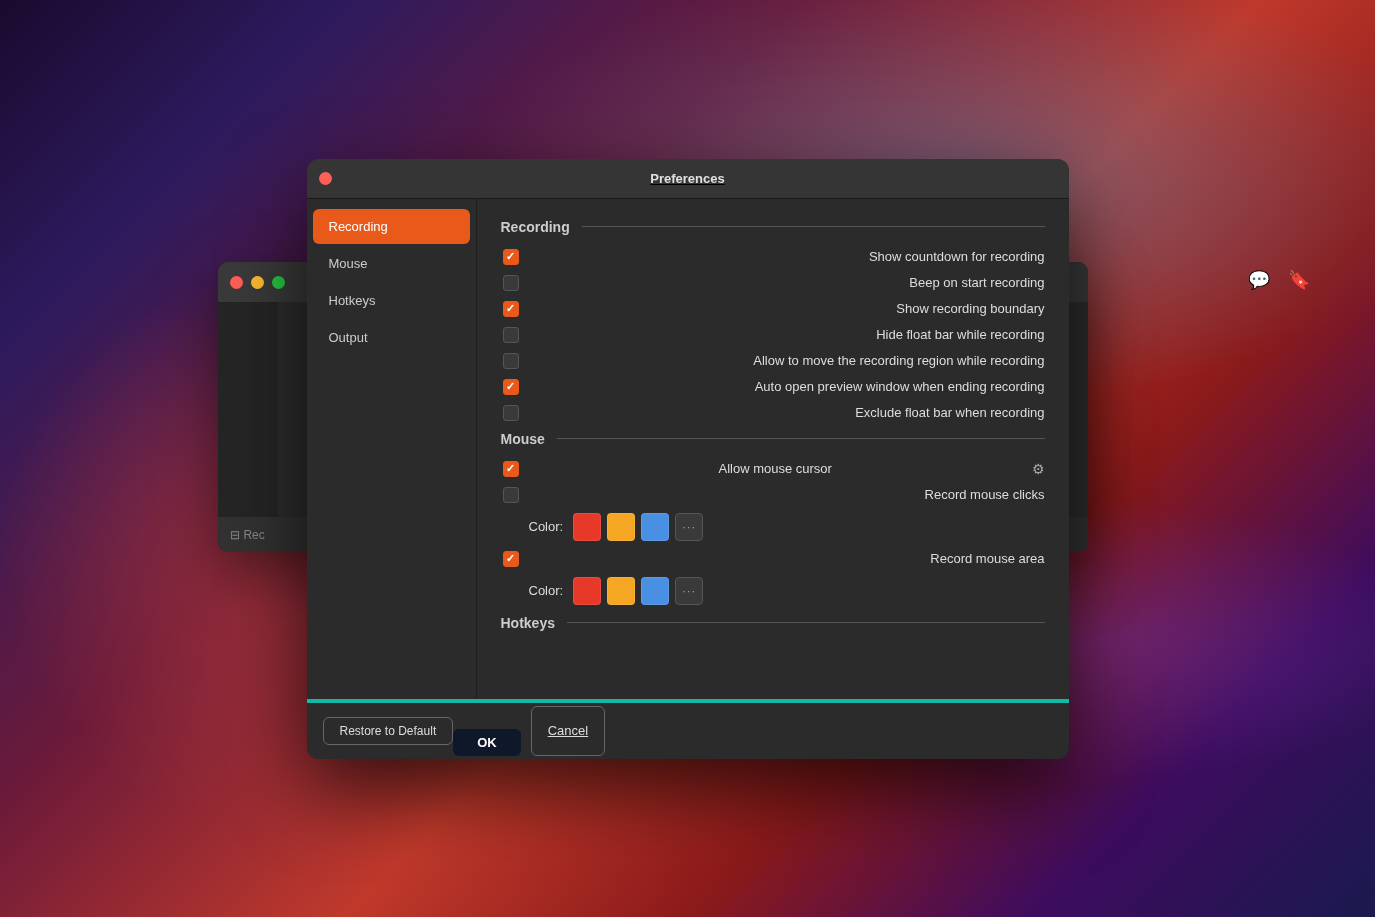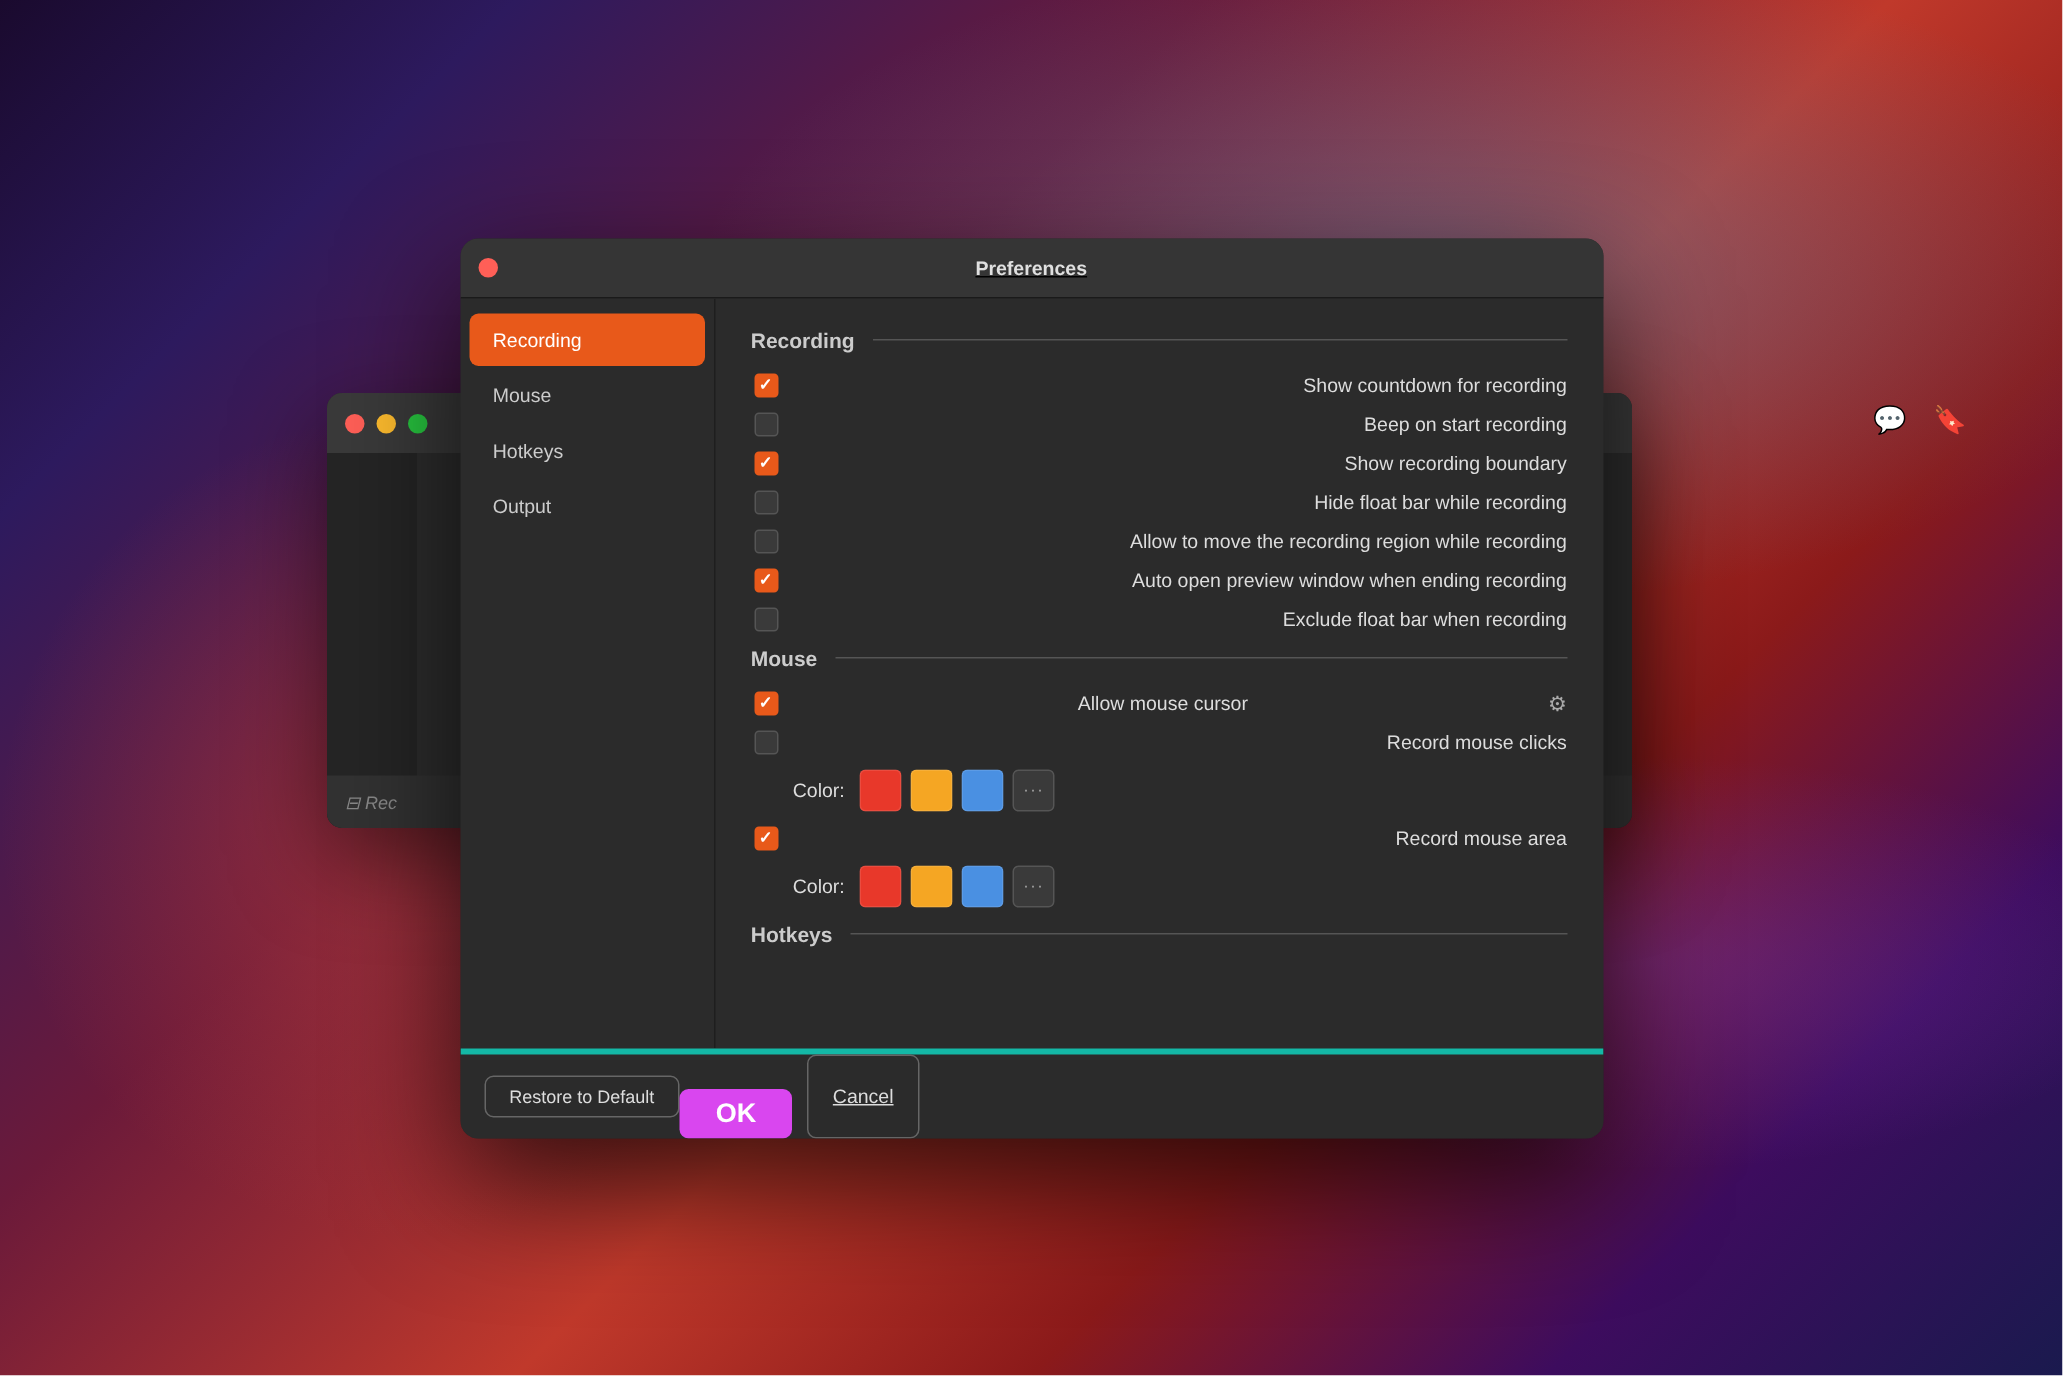--- a/index.html
+++ b/index.html
@@ -93,21 +93,20 @@
       background: #323232;
       display: flex;
       align-items: center;
       padding: 0 12px;
       gap: 8px;
     }
 
     .bg-window-bottom-icon {
       color: #888;
       font-size: 12px;
-      font-style: italic;
     }
 
     
     .right-icons {
       position: absolute;
       right: 60px;
       top: 265px;
       display: flex;
       gap: 10px;
       align-items: center;
@@ -342,26 +341,26 @@
       font-size: 12px;
       cursor: pointer;
     }
 
     .footer-right {
       display: flex;
       gap: 10px;
     }
 
     .ok-btn {
-      background: #d946ef;
+      background: #0f172a;
       border: none;
       color: white;
       padding: 6px 24px;
       border-radius: 6px;
-      font-size: 18px;
+      font-size: 13px;
       font-weight: 600;
       cursor: pointer;
       margin-top: 23px;
     }
 
     .cancel-btn {
       background: transparent;
       border: 1px solid #666;
       color: #ddd;
       padding: 6px 16px;

